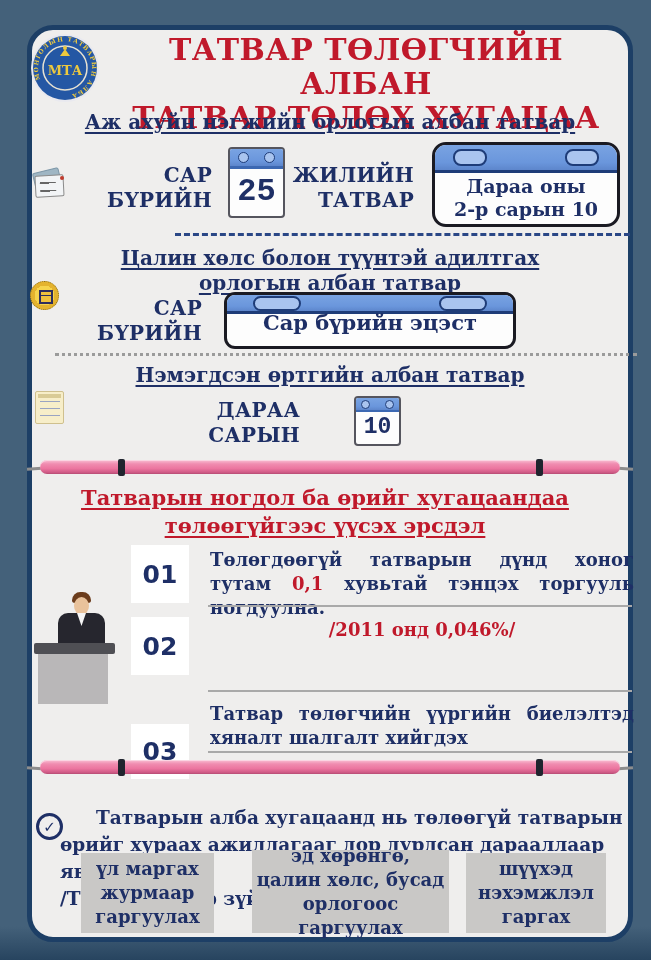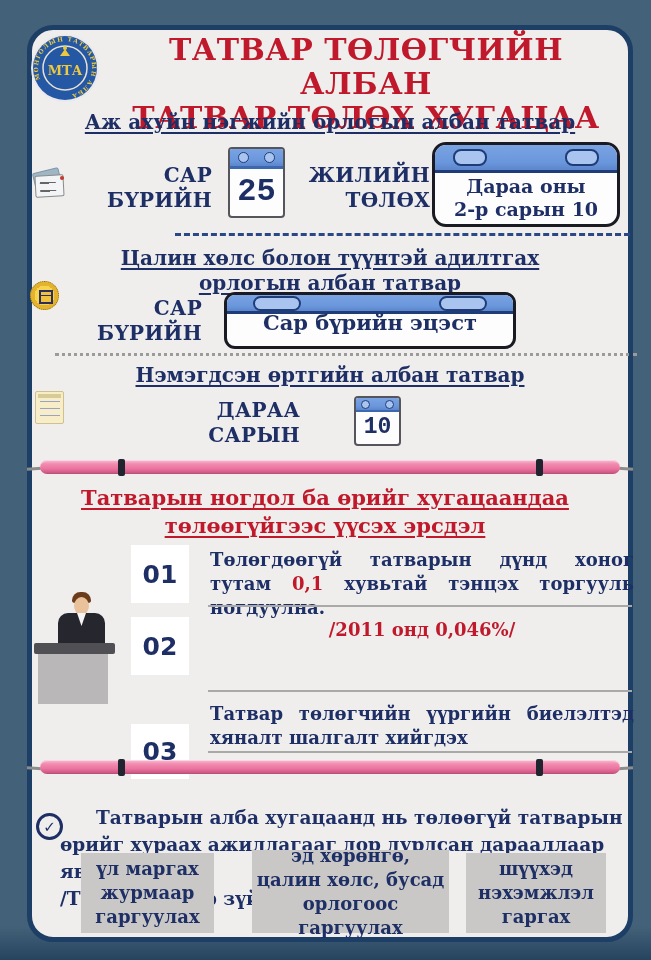--- a/index.html
+++ b/index.html
@@ -170,23 +170,23 @@
   </div>
 
   <div class="cal cal-small cal1 abs">
     <div class="cal-top">
         <i class="hole"></i>
         <i class="hole"></i>
       </div>
     <div class="cal-body">25</div>
   </div>
 
-  <div class="cap-label abs" style="left:296px;top:163px;width:134px;">
+  <div class="cap-label abs" style="left:280px;top:163px;width:134px;">
     <span>ЖИЛИЙН</span>
-    <span>ТӨЛӨХ</span>
+    <span>ТАТВАР</span>
   </div>
 
   <div class="cal cal-big cal2 abs">
     <div class="cal-top">
         <i class="hole"></i>
         <i class="hole"></i>
       </div>
     <div class="cal-body">
       <span>Дараа оны</span>
       <span>2-р сарын 10</span>

